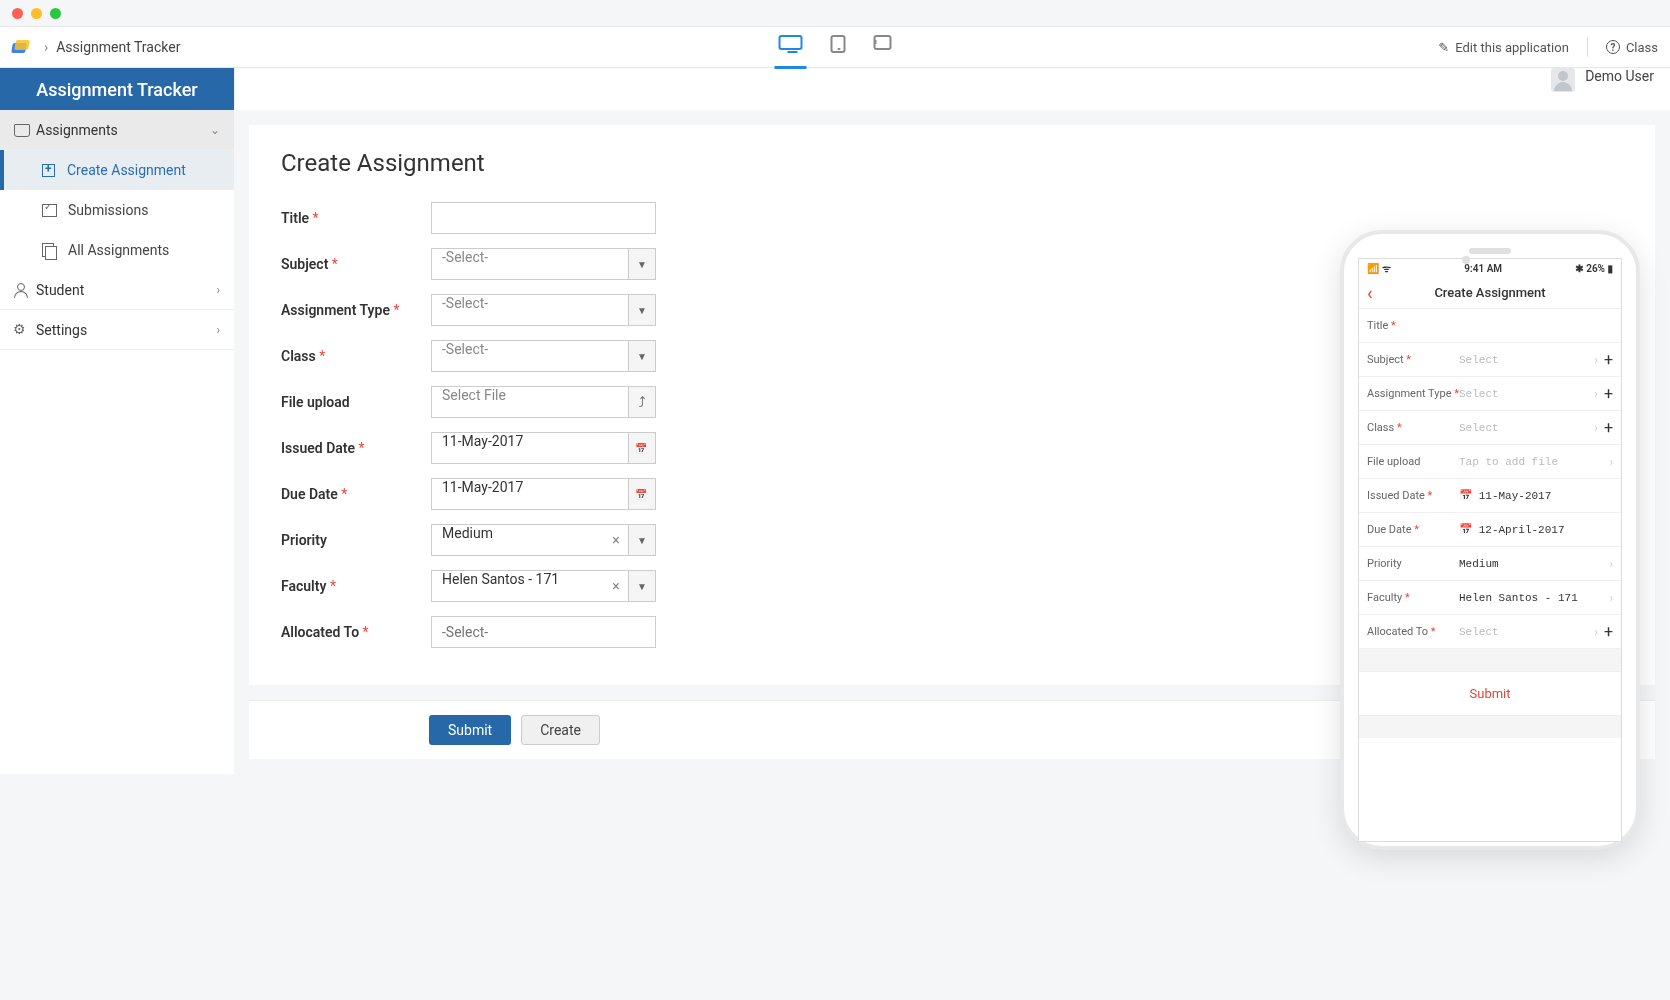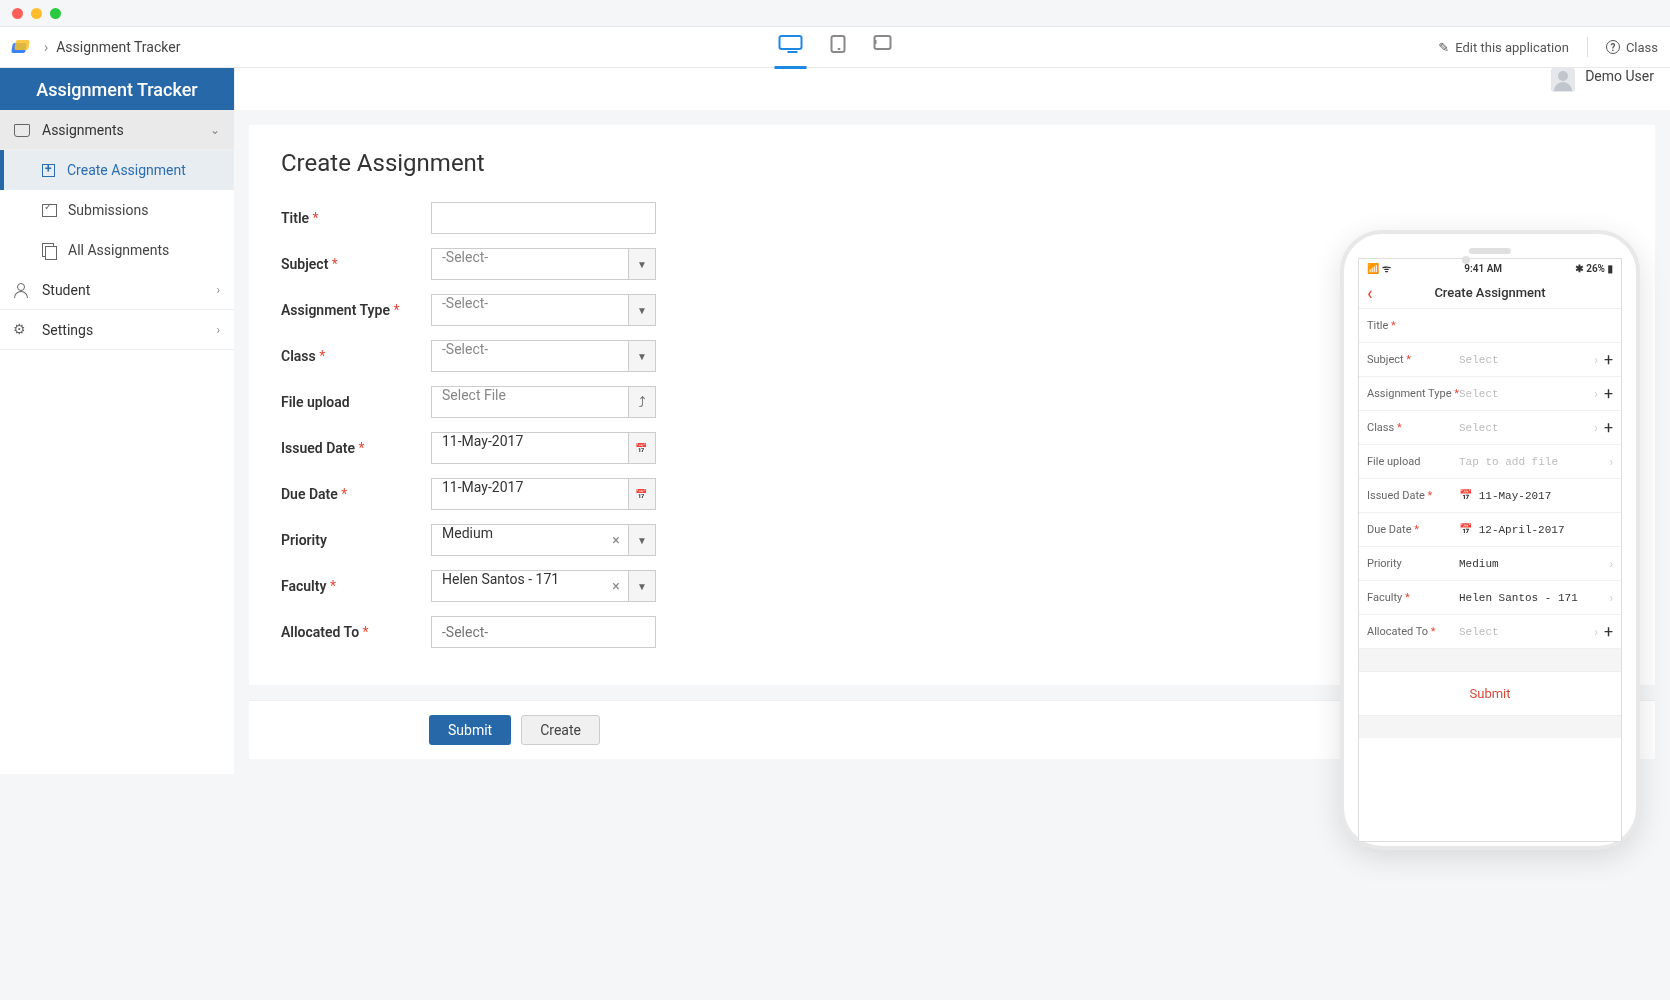--- a/index.html
+++ b/index.html
@@ -31,21 +31,21 @@
 .topbar .right { margin-left:auto; display:flex; align-items:center; gap:18px; font-size:13px; color:#555;}
 .topbar .right a { display:flex; align-items:center; gap:6px; cursor:pointer;}
 .topbar .right .divider{width:1px;height:20px;background:#ddd;}
 .pencil-icon{font-size:13px;}
 .help-icon{width:14px;height:14px;border:1.5px solid #555;border-radius:50%;display:inline-flex;align-items:center;justify-content:center;font-size:10px;font-weight:bold;}
 
 
 .layout { display:flex; }
 .sidebar { width:234px; background:#fff; }
 .sidebar-title { height:42px; background:#2768a8; color:#fff; display:flex; align-items:center; justify-content:center; font-size:18px; font-weight:500;}
-.sidebar-section { height:40px; display:flex; align-items:center; padding:0 14px; font-size:14px; color:#333; border-bottom:1px solid #eee; cursor:pointer; gap:14px;}
+.sidebar-section { height:40px; display:flex; align-items:center; padding:0 14px; font-size:14px; color:#333; border-bottom:1px solid #eee; cursor:pointer; gap:8px;}
 .sidebar-section.open{background:#eaeaea;}
 .sidebar-section .chevron{margin-left:auto;color:#888;font-size:12px;}
 .sidebar-sub { height:40px; display:flex; align-items:center; padding-left:42px; font-size:14px; color:#444; gap:12px; cursor:pointer;}
 .sidebar-sub.active{background:#e8edf2; color:#2b6db1; border-left:4px solid #2768a8; padding-left:38px;}
 .mini-icon{width:14px;height:14px;display:inline-block;position:relative;color:#666;}
 .icon-book:before{content:'';position:absolute;width:14px;height:11px;border:1.5px solid currentColor;border-radius:1px 1px 3px 3px;top:1px;}
 .icon-plus-sq{border:1.5px solid #2b6db1;width:13px;height:13px;}
 .icon-plus-sq:before{content:'+';position:absolute;left:2px;top:-3px;font-size:12px;color:#2b6db1;font-weight:bold;}
 .icon-doc:before{content:'';position:absolute;width:11px;height:13px;border:1.5px solid currentColor;top:0;left:1px;}
 .icon-doc:after{content:'';position:absolute;width:5px;height:1.5px;background:currentColor;top:4px;left:4px;box-shadow:0 3px 0 currentColor,0 6px 0 currentColor;}

